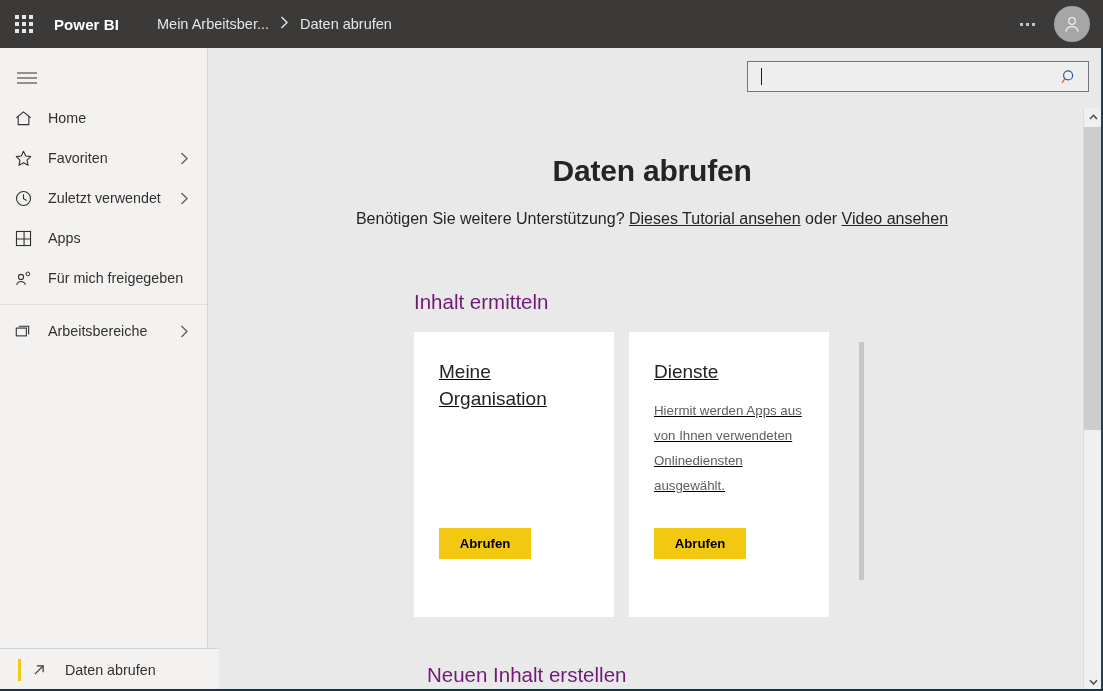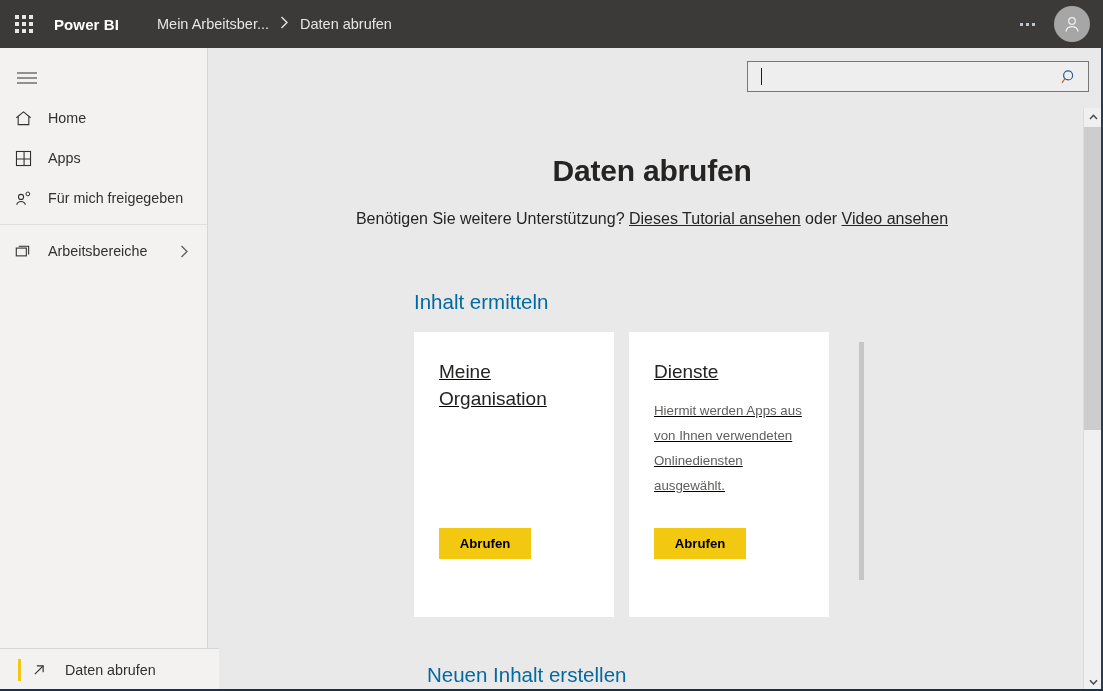--- a/index.html
+++ b/index.html
@@ -252,21 +252,21 @@
     margin-top: 22px;
   }
   .subtitle a {
     color: #252423;
     text-decoration: underline;
     cursor: pointer;
   }
 
   .section-title {
     font-size: 20.5px;
-    color: #0369a1;
+    color: #701a75;
     margin-left: 193px;
     margin-top: 62px;
   }
   .section-title.second {
     margin-left: 206px;
     margin-top: 46px;
   }
 
   .cards {
     position: relative;
@@ -417,21 +417,48 @@
     <div class="nav-item">
       <span class="nav-ico">
         <svg width="19" height="19" viewBox="0 0 20 20">
           <path d="M2.5 9.2 L10 3 L17.5 9.2" fill="none" stroke="#323130" stroke-width="1.15"></path>
           <path d="M4.4 8.2 V16.4 H15.6 V8.2" fill="none" stroke="#323130" stroke-width="1.15"></path>
         </svg>
       </span>
       <span class="nav-label">Home</span>
     </div>
 
-
+    <div class="nav-item">
+      <span class="nav-ico">
+        <svg width="19" height="19" viewBox="0 0 20 20">
+          <path d="M10 2.4 L12.3 7.4 L17.6 8 L13.7 11.7 L14.8 17 L10 14.4 L5.2 17 L6.3 11.7 L2.4 8 L7.7 7.4 Z" fill="none" stroke="#323130" stroke-width="1.15" stroke-linejoin="round"></path>
+        </svg>
+      </span>
+      <span class="nav-label">Favoriten</span>
+      <span class="nav-chev">
+        <svg width="9" height="13" viewBox="0 0 9 13">
+            <path d="M1.5 1 L7 6.5 L1.5 12" fill="none" stroke="#605e5c" stroke-width="1.3"></path>
+          </svg>
+      </span>
+    </div>
+
+    <div class="nav-item">
+      <span class="nav-ico">
+        <svg width="19" height="19" viewBox="0 0 20 20">
+          <circle cx="10" cy="10" r="7.4" fill="none" stroke="#323130" stroke-width="1.15"></circle>
+          <path d="M10 5.4 V10.2 L13.3 12" fill="none" stroke="#323130" stroke-width="1.15"></path>
+        </svg>
+      </span>
+      <span class="nav-label">Zuletzt verwendet</span>
+      <span class="nav-chev">
+        <svg width="9" height="13" viewBox="0 0 9 13">
+            <path d="M1.5 1 L7 6.5 L1.5 12" fill="none" stroke="#605e5c" stroke-width="1.3"></path>
+          </svg>
+      </span>
+    </div>
 
     <div class="nav-item">
       <span class="nav-ico">
         <svg width="19" height="19" viewBox="0 0 20 20">
           <rect x="2.6" y="2.6" width="14.8" height="14.8" fill="none" stroke="#323130" stroke-width="1.15"></rect>
           <path d="M2.6 10.6 H17.4 M10.6 2.6 V17.4" stroke="#323130" stroke-width="1.15" fill="none"></path>
         </svg>
       </span>
       <span class="nav-label">Apps</span>
     </div>

